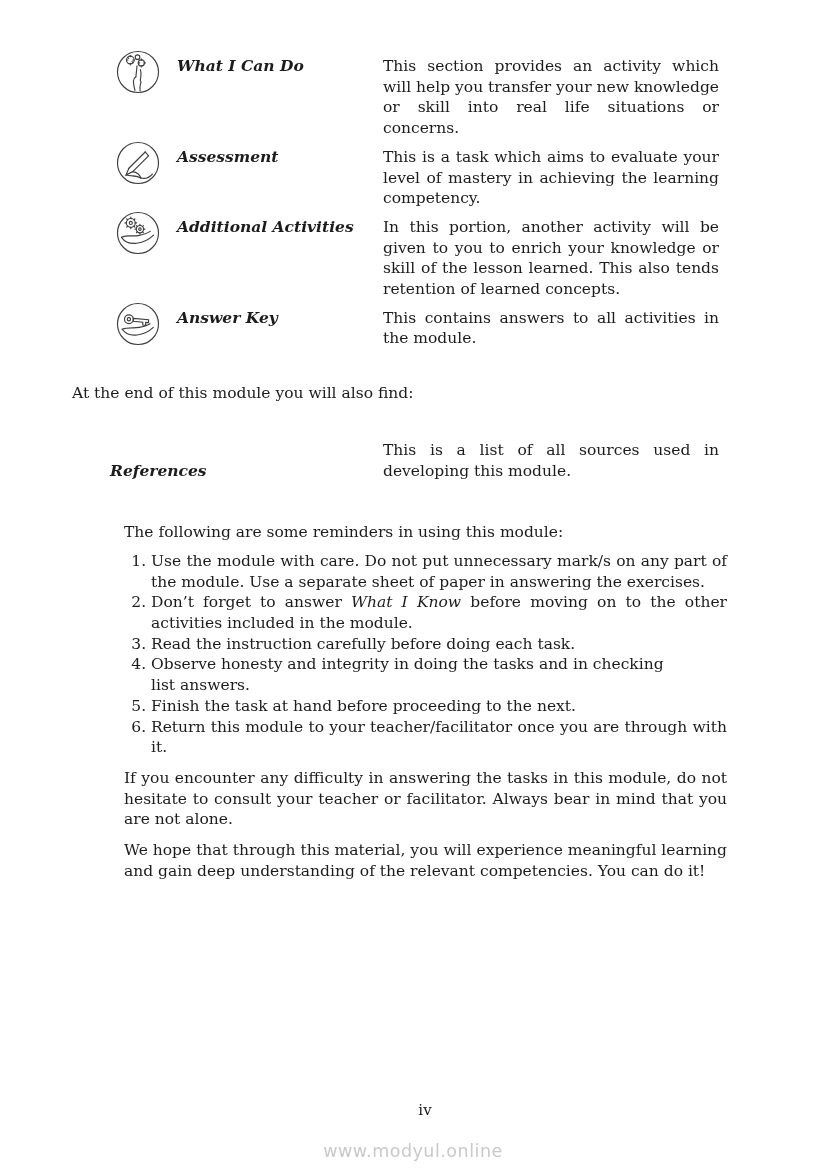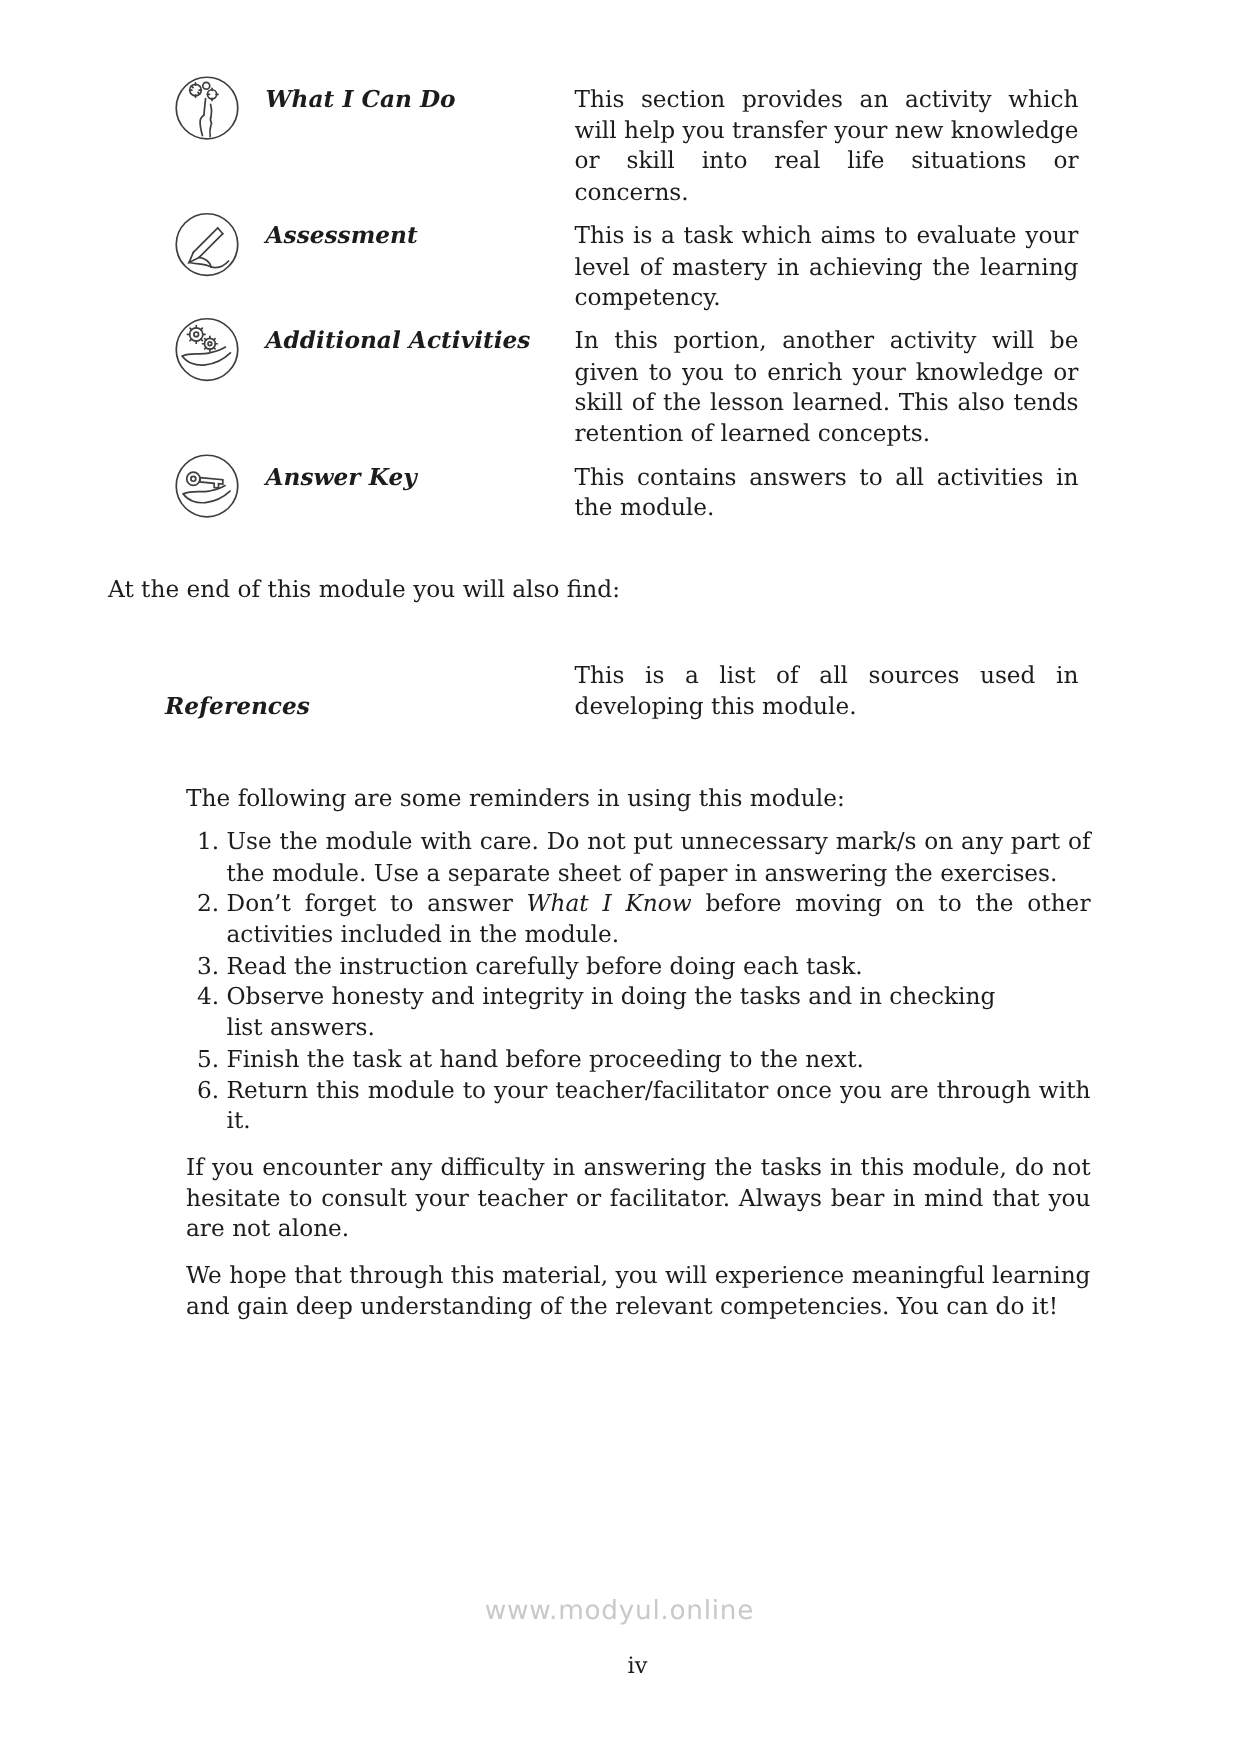--- a/index.html
+++ b/index.html
@@ -38,21 +38,21 @@
   
   .reminders{margin:41px 99px 0 124px;}
   .reminders ol{margin:8px 0 0 0;padding-left:27px;}
   .reminders li{text-align:justify;}
   
   .closing{margin:0 99px 0 124px;}
   .closing p{margin-top:10px;text-align:justify;}
   
   .page-number{position:absolute;top:1100px;left:12px;width:100%;text-align:center;font-size:15px;}
   .watermark{
-    position:absolute;top:1064px;left:0;width:100%;text-align:center;
+    position:absolute;top:1141px;left:0;width:100%;text-align:center;
     font-family:"DejaVu Sans","Liberation Sans",sans-serif;
     font-size:17.5px;color:var(--watermark);letter-spacing:.5px;
   }
   em{font-style:italic;}
 </style>
 </head>
 <body>
 
 <div class="page">
 

